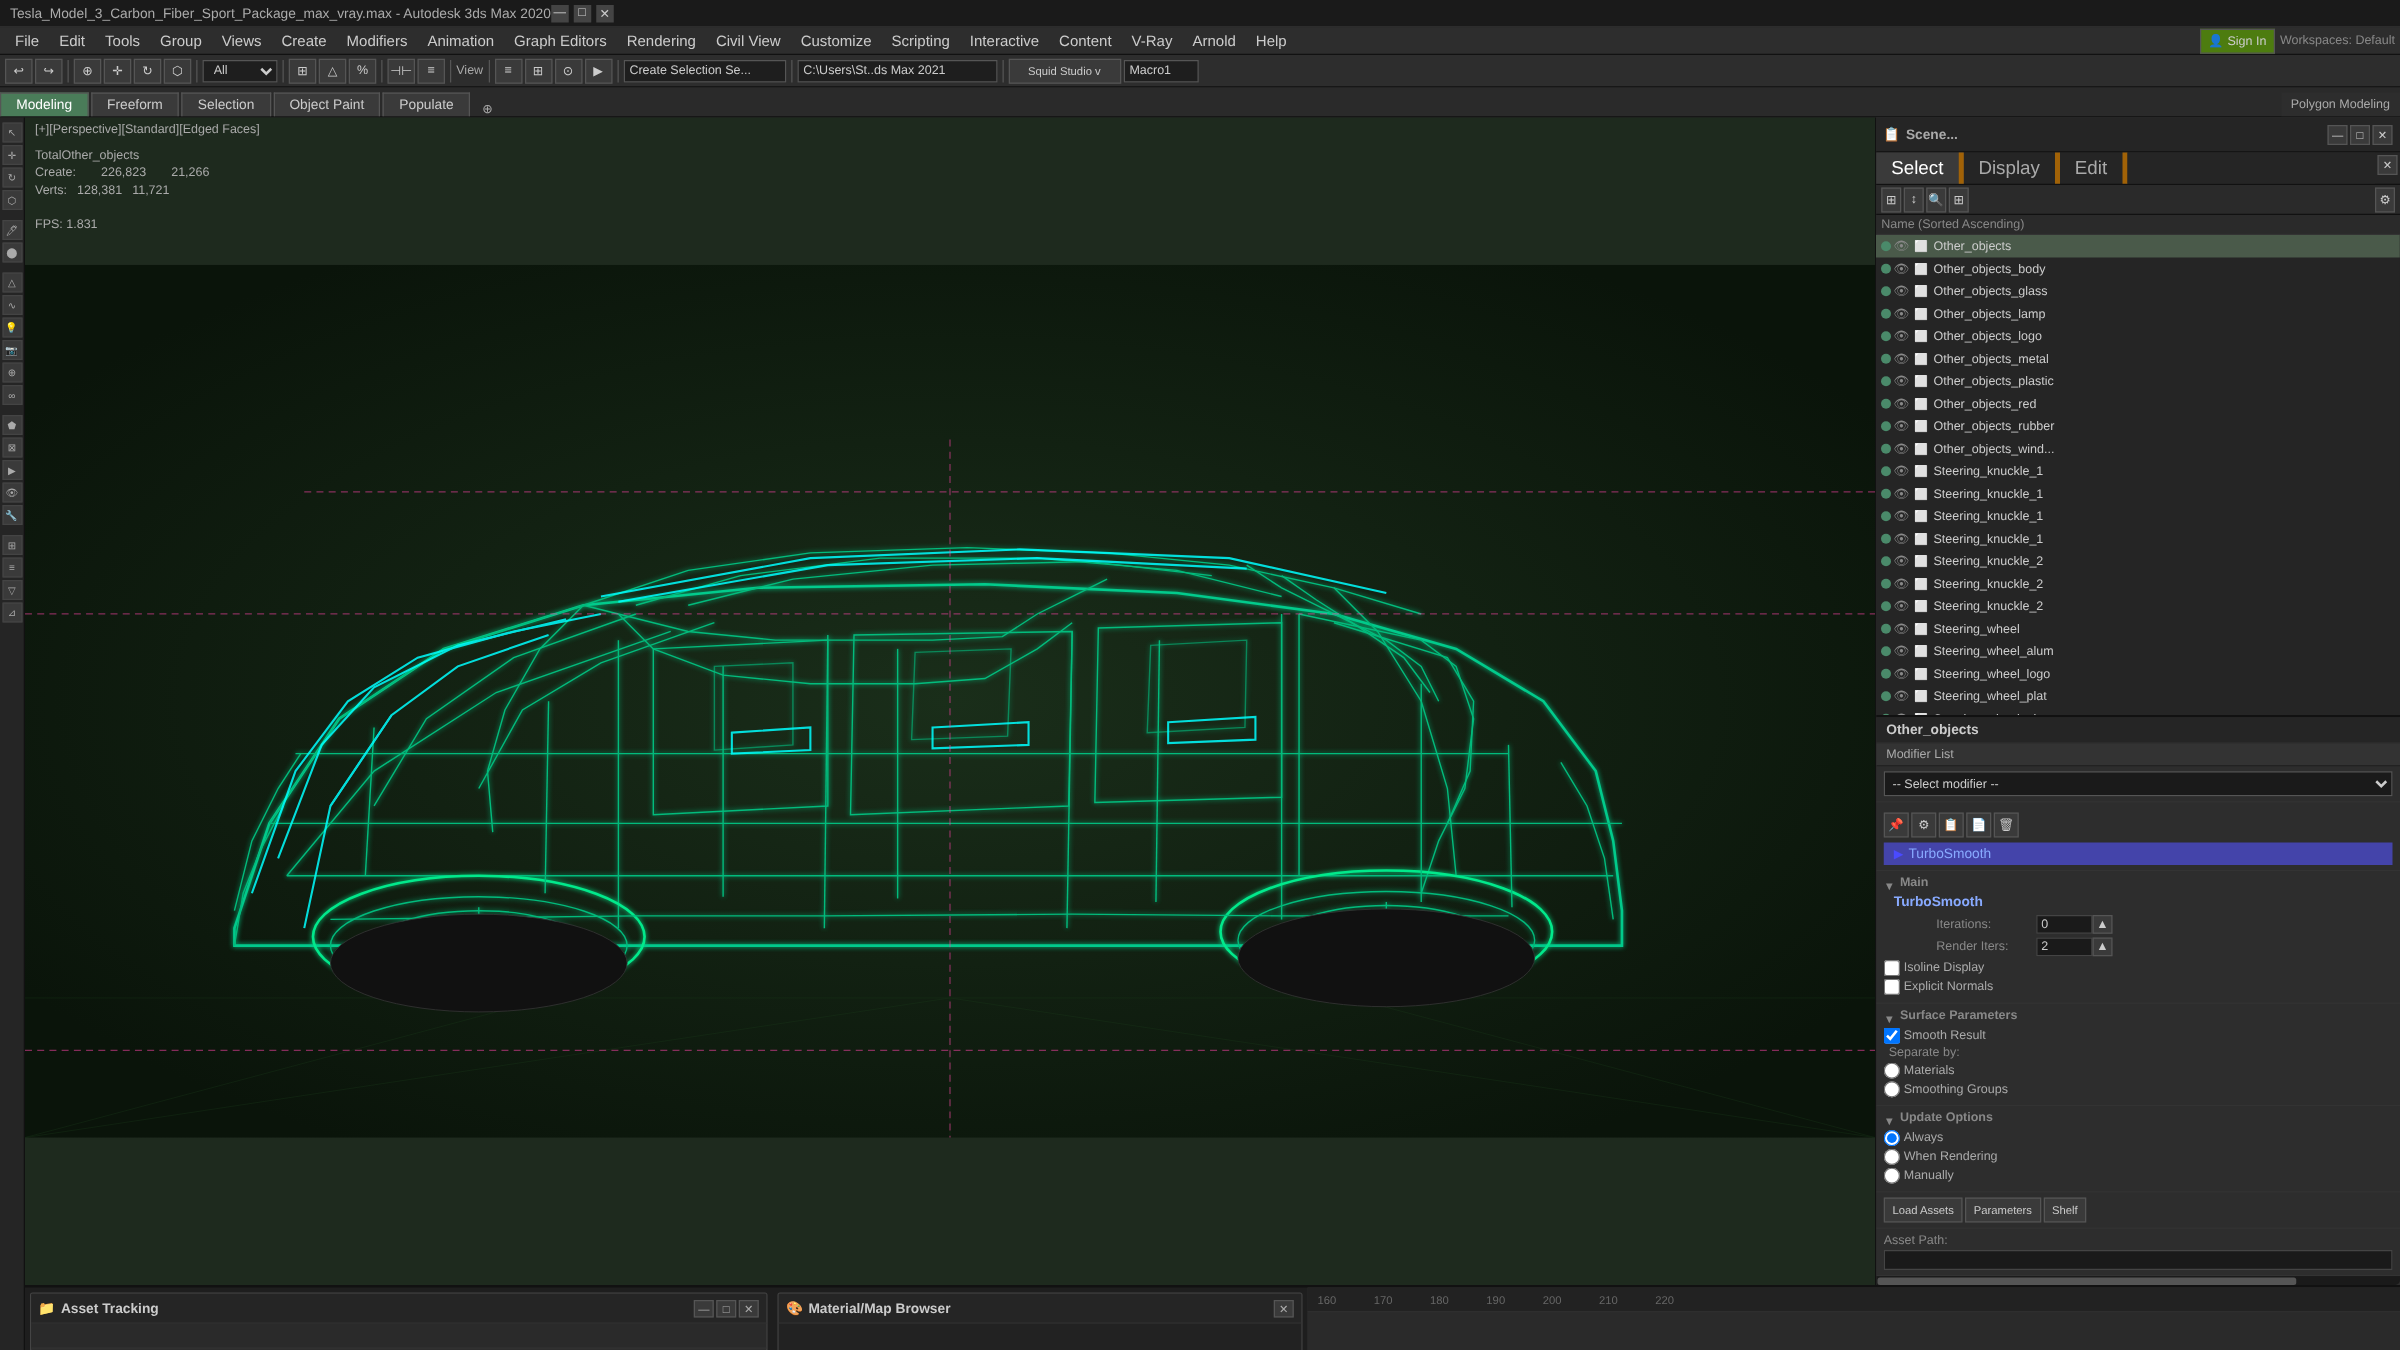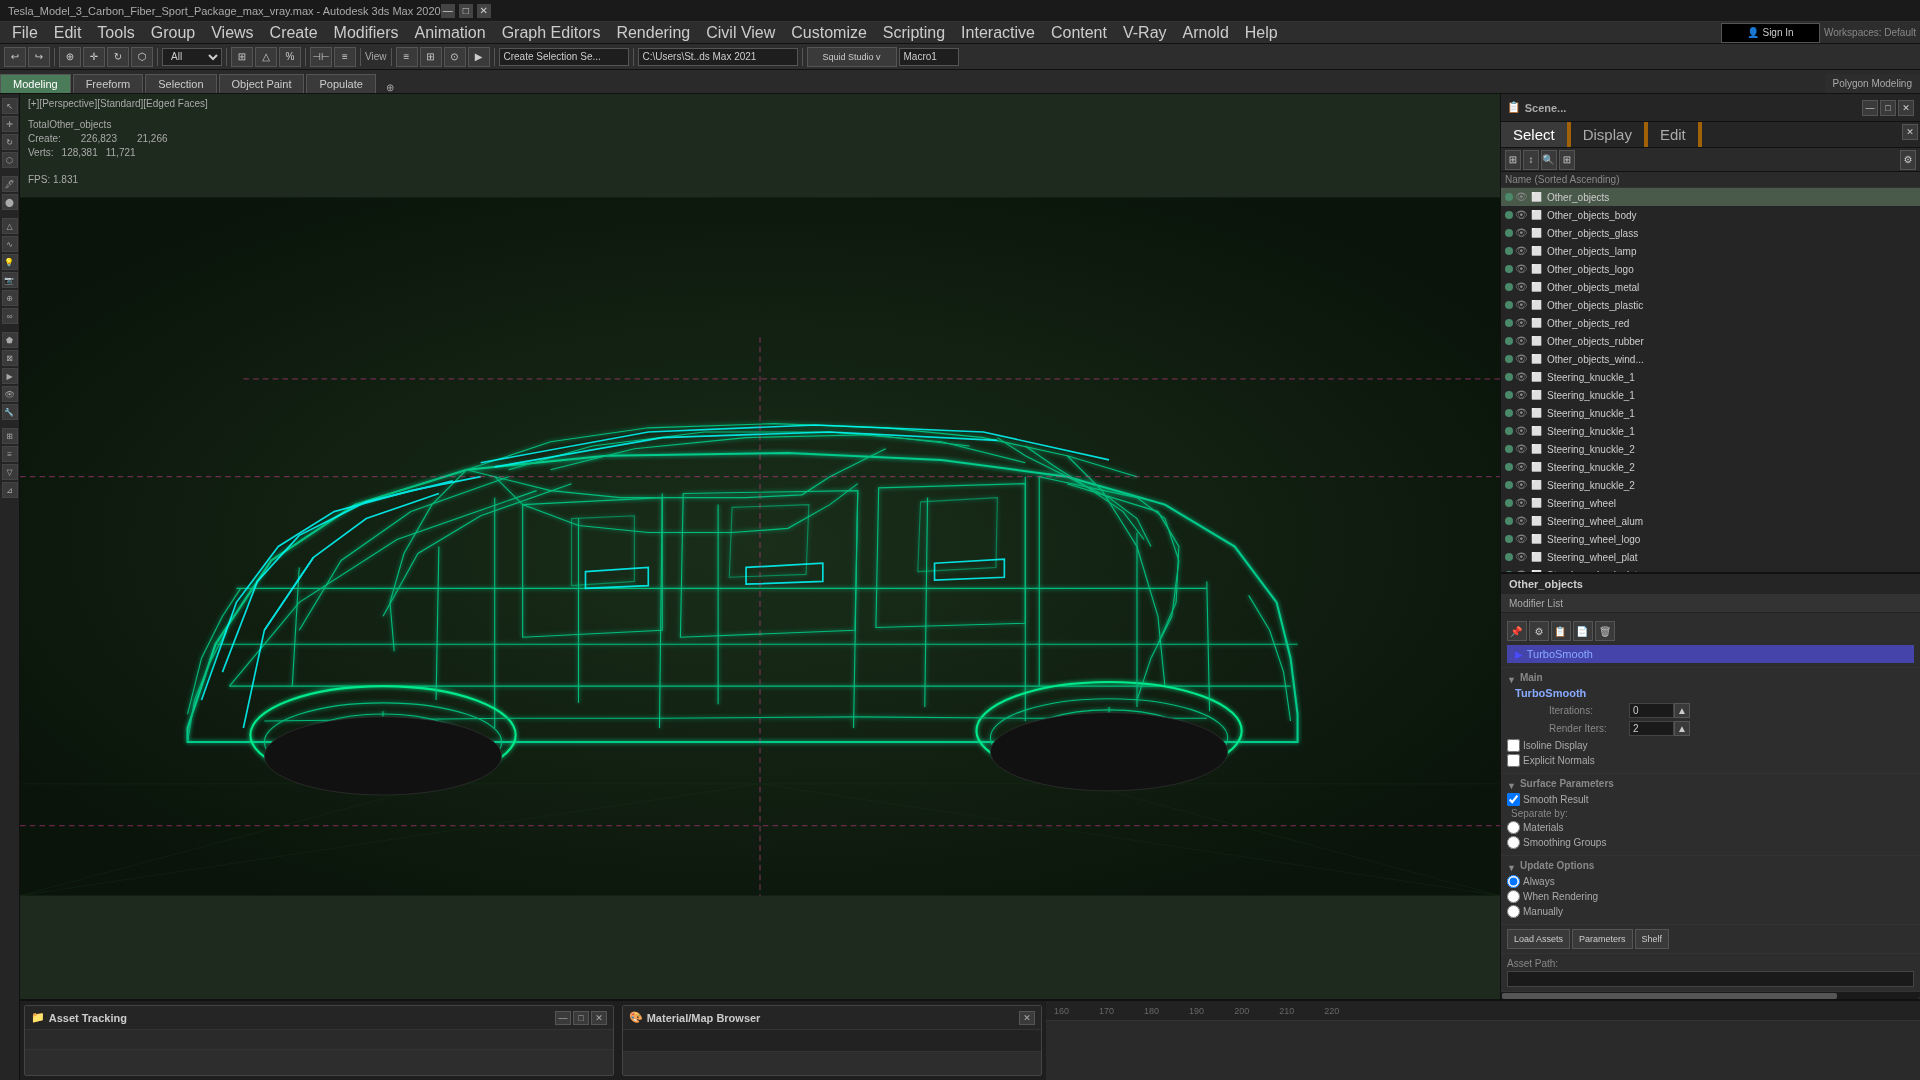--- a/index.html
+++ b/index.html
@@ -38,21 +38,21 @@
       background: #2d2d2d;
       display: flex;
       align-items: center;
       padding: 0 4px;
       border-bottom: 1px solid #111;
     }
     .menu-item {
       padding: 2px 8px;
       cursor: pointer;
       color: #ccc;
-      font-size: 16px;
+      font-size: 12px;
     }
 
     
     #toolbar {
       height: 26px;
       background: #2d2d2d;
       display: flex;
       align-items: center;
       padding: 0 4px;
       gap: 2px;
@@ -473,21 +473,21 @@
   <span class="menu-item">Rendering</span>
   <span class="menu-item">Civil View</span>
   <span class="menu-item">Customize</span>
   <span class="menu-item">Scripting</span>
   <span class="menu-item">Interactive</span>
   <span class="menu-item">Content</span>
   <span class="menu-item">V-Ray</span>
   <span class="menu-item">Arnold</span>
   <span class="menu-item">Help</span>
   <div style="margin-left:auto; display:flex; align-items:center; gap:4px;">
-    <button class="tb-btn" style="width:99px; background:#000000;">👤 Sign In</button>
+    <button class="tb-btn" style="width:60px; background:#4d7c0f;">👤 Sign In</button>
     <span style="color:#888; font-size:10px;">Workspaces: Default</span>
   </div>
 </div>
 
 <div id="toolbar">
   <button class="tb-btn">↩</button>
   <button class="tb-btn">↪</button>
   <div class="tb-separator"></div>
   <button class="tb-btn">⊕</button>
   <button class="tb-btn">✛</button>
@@ -895,20 +895,25 @@
           <div id="modifier-header">
             <div style="display:flex; justify-content:space-between; align-items:center;">
               <span style="color:#ccc; font-weight:bold;">Other_objects</span>
             </div>
           </div>
 
           <div class="modifier-list-header">
             <span>Modifier List</span>
           </div>
 
+          <div style="padding:4px 6px; border-bottom:1px solid #333;">
+            <select style="width:100%; background:#1a1a1a; border:1px solid #555; color:#ccc; padding:2px; font-size:10px; height:20px;">
+              <option>-- Select modifier --</option>
+            </select>
+          </div>
 
           <div style="padding:4px 6px; border-bottom:1px solid #333;">
             <div class="modifier-btn-row">
               <button class="mod-icon-btn">📌</button>
               <button class="mod-icon-btn">⚙</button>
               <button class="mod-icon-btn">📋</button>
               <button class="mod-icon-btn">📄</button>
               <button class="mod-icon-btn">🗑</button>
             </div>
             <div class="modifier-item active">

